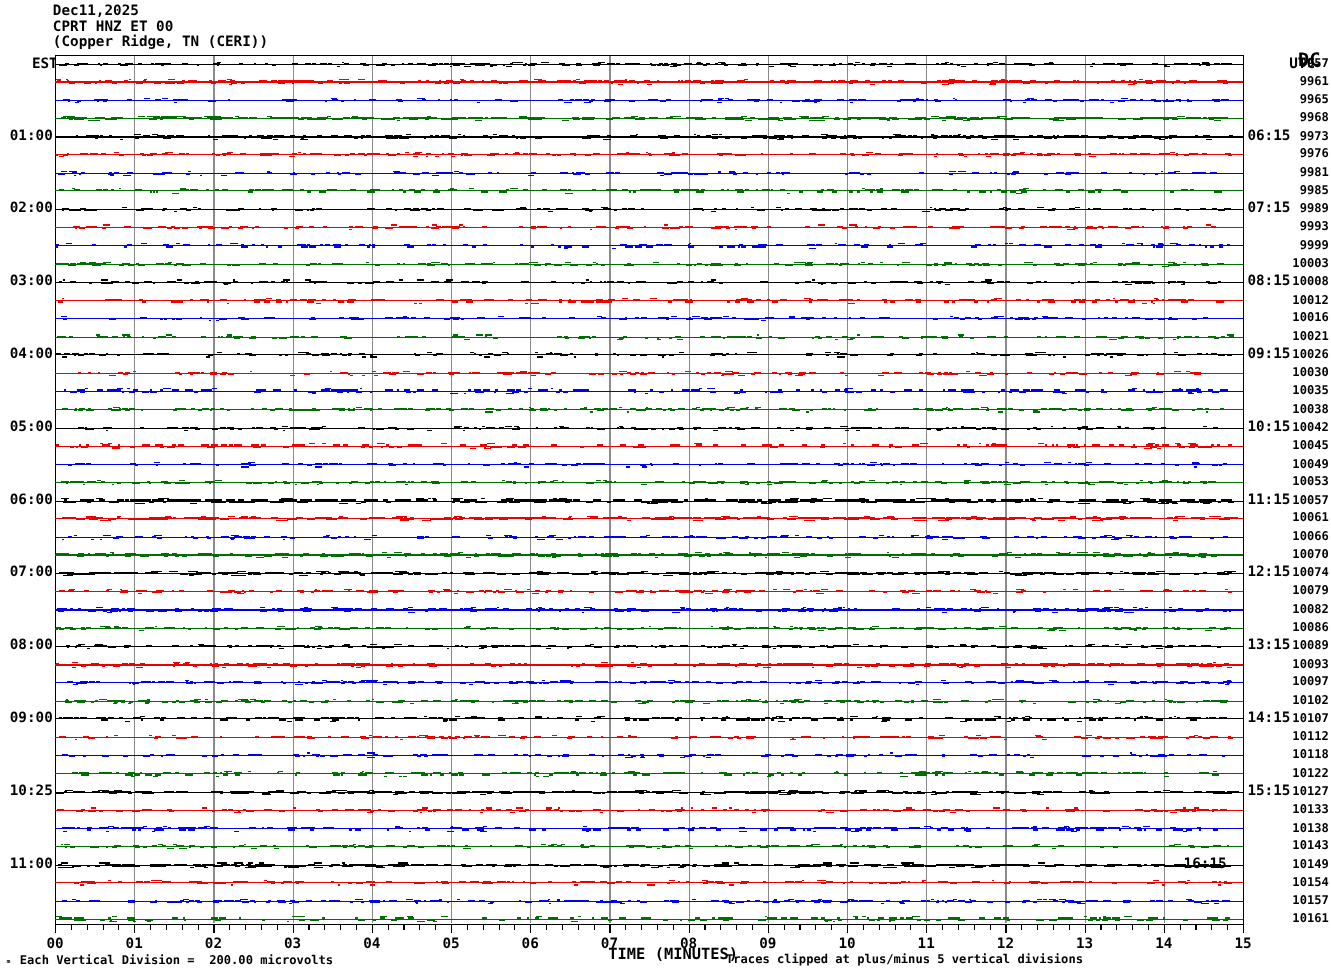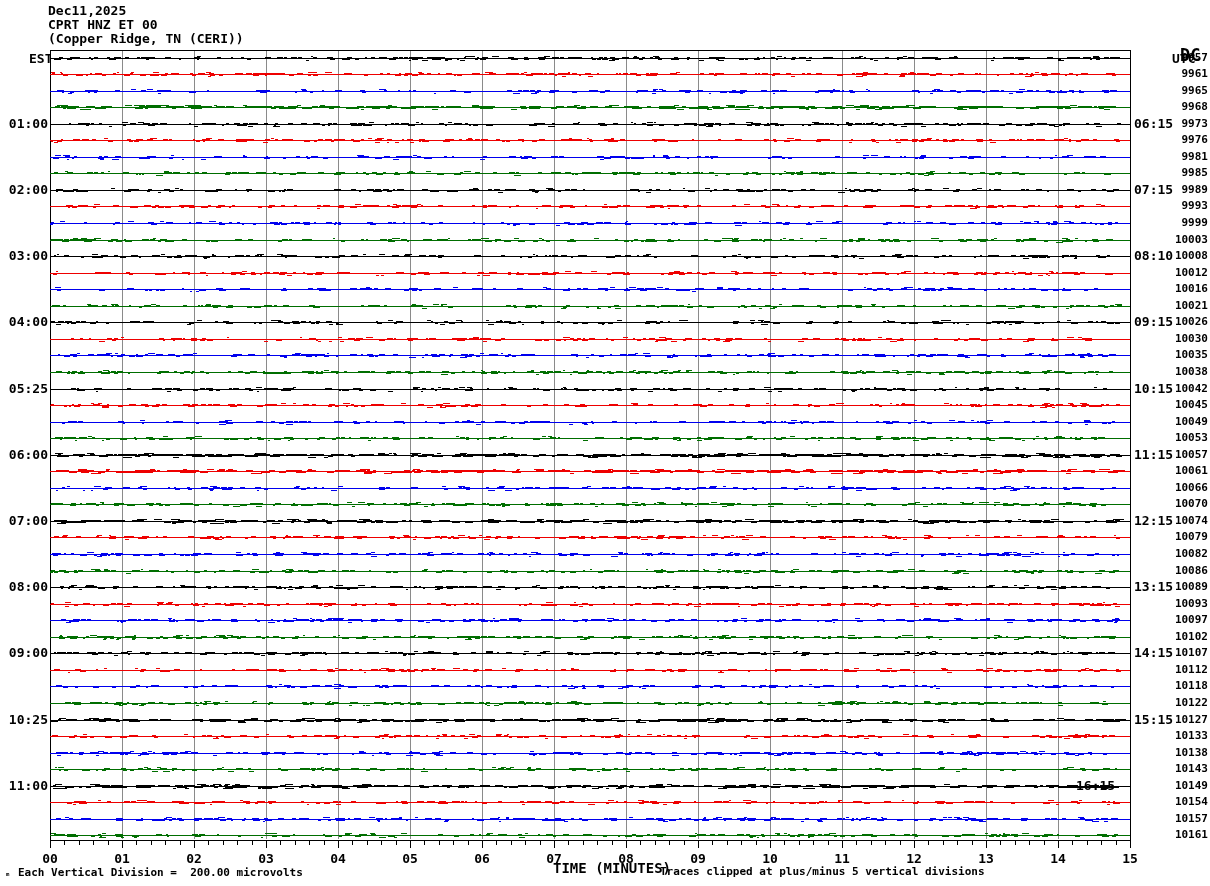--- a/index.html
+++ b/index.html
@@ -87,32 +87,32 @@
         <path d="M0 769.5H1080M731 768.5h7M86 770.5h7M673 768.5h7M847 770.5h5M494 770.5h2M129 770.5h5M561 770.5h6M1028 767.5h6M687 768.5h6M335 768.5h2M694 767.5h3M1002 768.5h5M1001 768.5h4M751 771.5h3M606 768.5h5M919 768.5h7M690 770.5h5M116 767.5h6M609 768.5h4M286 770.5h6M724 768.5h6M789 768.5h3M8 768.5h2M674 770.5h2M66 768.5h7M150 768.5h2M304 768.5h7M652 770.5h6M608 770.5h7M579 767.5h4M476 768.5h5M678 768.5h4M1035 770.5h6M448 767.5h2M688 768.5h7M330 768.5h3M394 771.5h4M767 770.5h5M15 767.5h2M144 770.5h5M1030 768.5h5M102 770.5h6M889 770.5h4M144 768.5h7M937 768.5h6M559 768.5h6M456 768.5h3M114 768.5h3M160 768.5h3M440 768.5h5M653 768.5h3M169 767.5h6M644 770.5h5M107 770.5h2M973 768.5h4M831 767.5h2M666 767.5h6M690 768.5h6M600 768.5h2M429 770.5h5M787 768.5h4M811 768.5h6M203 768.5h6M456 767.5h3M529 768.5h3M636 768.5h5M738 768.5h6M597 768.5h7M554 768.5h4M170 770.5h6M697 768.5h6M168 767.5h6M122 768.5h4M801 770.5h3M1054 771.5h4M619 770.5h7M613 771.5h5M278 770.5h3M915 770.5h3M254 768.5h5M268 770.5h3M943 768.5h5M532 770.5h6M495 768.5h3M181 770.5h2M128 768.5h4M328 771.5h2M509 770.5h6M365 767.5h3M898 767.5h4M656 770.5h3M127 768.5h2M654 767.5h2M579 767.5h4M832 768.5h5M816 767.5h4M177 768.5h5M716 770.5h5M913 767.5h6M6 768.5h5M880 768.5h6M813 768.5h2M342 768.5h7M37 768.5h4M202 768.5h4M441 768.5h7M921 770.5h6M109 770.5h6M726 768.5h2M720 768.5h3M929 771.5h7M505 768.5h6M466 768.5h7M629 768.5h3M341 768.5h2M467 768.5h6M214 768.5h4M727 768.5h3M194 768.5h2M356 770.5h2M395 770.5h4M1012 768.5h4M66 770.5h7M918 768.5h4M714 770.5h5M285 768.5h7M755 768.5h4M228 768.5h2M822 768.5h5M851 770.5h2M521 768.5h3M1040 770.5h3M514 771.5h4M701 768.5h5M155 768.5h7M203 770.5h7M698 770.5h7M192 770.5h3M908 767.5h2M904 767.5h6M562 770.5h3M230 768.5h3M473 768.5h3M690 768.5h5M215 770.5h7M492 770.5h3M146 768.5h6M564 768.5h3M721 767.5h5M480 768.5h5M1046 768.5h3M154 768.5h5M427 770.5h2M290 770.5h5M500 770.5h7M292 768.5h3M924 770.5h3M770 768.5h7M774 768.5h2M349 767.5h3M995 768.5h5M273 767.5h7M19 768.5h4M806 768.5h2M506 770.5h6M971 768.5h7M907 768.5h5M387 768.5h4M375 768.5h7M1051 768.5h7M796 767.5h3M343 768.5h7M298 768.5h2M971 770.5h6M1061 768.5h7M31 768.5h7M349 768.5h3M213 771.5h2M319 767.5h6M326 768.5h6M161 768.5h2M449 771.5h2M16 767.5h3M793 768.5h2M119 770.5h3M422 768.5h2M893 767.5h4M953 768.5h6M443 768.5h6M242 768.5h4M249 768.5h7M957 768.5h3M327 770.5h3M228 768.5h6M802 768.5h2M879 770.5h4M164 768.5h5M385 768.5h2M768 771.5h5M827 770.5h6M596 768.5h6M821 768.5h6M495 770.5h5M91 768.5h2M828 770.5h6M1042 771.5h7M809 770.5h2M663 768.5h5M864 770.5h4M463 768.5h7M926 770.5h7M647 770.5h2" stroke="#0000ee" stroke-width="1" fill="none" shape-rendering="crispEdges"></path>
         <path d="M0 785.5H1080M142 784.5h6M17 784.5h7M469 787.5h6M448 784.5h5M222 786.5h5M555 786.5h2M712 786.5h3M151 784.5h4M71 787.5h3M295 783.5h7M740 786.5h5M344 787.5h3M1000 784.5h3M651 784.5h5M915 784.5h5M904 786.5h7M612 784.5h3M1047 784.5h6M1052 786.5h7M964 786.5h4M821 786.5h6M961 784.5h7M188 786.5h3M1 783.5h5M289 786.5h3M19 786.5h6M946 786.5h4M711 784.5h3M865 786.5h3M801 786.5h4M338 786.5h7M41 786.5h4M215 783.5h7M984 786.5h6M468 784.5h4M475 783.5h3M234 786.5h6M320 783.5h5M727 784.5h3M647 784.5h6M912 784.5h7M812 784.5h7M700 787.5h3M454 784.5h3M668 784.5h7M609 784.5h7M429 784.5h2M496 784.5h7M329 787.5h7M539 784.5h3M5 784.5h5M953 783.5h2M167 784.5h2M952 786.5h3M295 784.5h5M935 783.5h3M586 786.5h7M66 786.5h7M437 784.5h3M700 786.5h6M687 784.5h7M49 787.5h7M862 784.5h5M603 784.5h7M84 787.5h3M221 783.5h6M553 786.5h3M761 784.5h4M955 784.5h5M784 786.5h3M699 786.5h3M568 786.5h2M1007 784.5h2M734 783.5h3M17 786.5h6M232 786.5h2M725 783.5h5M607 786.5h6M597 784.5h3M321 784.5h5M503 786.5h3M992 786.5h4M65 784.5h4M758 786.5h6M149 784.5h3M280 786.5h2M221 783.5h2M116 784.5h2M768 784.5h4M533 784.5h3M82 786.5h5M707 787.5h2M10 784.5h5M1025 786.5h5M21 786.5h7M948 786.5h2M953 784.5h6M117 786.5h2M854 784.5h6M582 784.5h4M513 784.5h5M996 786.5h2M994 784.5h7M660 784.5h5M533 784.5h7M436 784.5h3M919 784.5h6M108 784.5h4M1062 786.5h4M575 786.5h7M779 783.5h7M1001 784.5h2M84 786.5h5M817 784.5h6M586 786.5h4M1051 784.5h6M211 787.5h2M451 784.5h6M738 784.5h2M437 783.5h6M840 784.5h5M972 783.5h7M48 784.5h3M351 783.5h6M952 786.5h5M941 784.5h6M275 786.5h5M758 784.5h7M488 784.5h2M273 784.5h2M52 783.5h4M50 786.5h2M388 784.5h4M389 784.5h4M892 786.5h7M697 784.5h2M513 784.5h6M1064 784.5h4M639 786.5h7M145 786.5h6M939 786.5h5M949 784.5h2M747 786.5h3M774 784.5h6M775 784.5h2M67 784.5h6M309 784.5h2M404 786.5h5M67 784.5h6M23 784.5h3M758 787.5h2M748 784.5h6M4 784.5h7M420 784.5h4M243 784.5h2M305 786.5h6M311 784.5h6M696 784.5h4M106 784.5h5M790 786.5h5M645 783.5h2M914 784.5h7" stroke="#006e00" stroke-width="1" fill="none" shape-rendering="crispEdges"></path>
       </g>
     </svg>
 
   <div id="left-labels">
       <div class="abs time-label left-label" style="left: 2px; top: 117px;">01:00</div>
       <div class="abs time-label left-label" style="left: 2px; top: 183px;">02:00</div>
       <div class="abs time-label left-label" style="left: 2px; top: 249px;">03:00</div>
       <div class="abs time-label left-label" style="left: 2px; top: 315px;">04:00</div>
-      <div class="abs time-label left-label" style="left: 2px; top: 382px;">05:25</div>
+      <div class="abs time-label left-label" style="left: 2px; top: 382px;">05:00</div>
       <div class="abs time-label left-label" style="left: 2px; top: 448px;">06:00</div>
       <div class="abs time-label left-label" style="left: 2px; top: 514px;">07:00</div>
       <div class="abs time-label left-label" style="left: 2px; top: 580px;">08:00</div>
       <div class="abs time-label left-label" style="left: 2px; top: 646px;">09:00</div>
       <div class="abs time-label left-label" style="left: 2px; top: 713px;">10:25</div>
       <div class="abs time-label left-label" style="left: 2px; top: 779px;">11:00</div>
     </div>
   <div id="right-labels">
       <div class="abs time-label right-label" style="left: 1134px; top: 117px;">06:15</div>
       <div class="abs time-label right-label" style="left: 1134px; top: 183px;">07:15</div>
-      <div class="abs time-label right-label" style="left: 1134px; top: 249px;">08:10</div>
+      <div class="abs time-label right-label" style="left: 1134px; top: 249px;">08:15</div>
       <div class="abs time-label right-label" style="left: 1134px; top: 315px;">09:15</div>
       <div class="abs time-label right-label" style="left: 1134px; top: 382px;">10:15</div>
       <div class="abs time-label right-label" style="left: 1134px; top: 448px;">11:15</div>
       <div class="abs time-label right-label" style="left: 1134px; top: 514px;">12:15</div>
       <div class="abs time-label right-label" style="left: 1134px; top: 580px;">13:15</div>
       <div class="abs time-label right-label" style="left: 1134px; top: 646px;">14:15</div>
       <div class="abs time-label right-label" style="left: 1134px; top: 713px;">15:15</div>
       <div class="abs time-label right-label" style="left: 1076px; top: 779px;">16:15</div>
     </div>
   <div id="dc-values">

